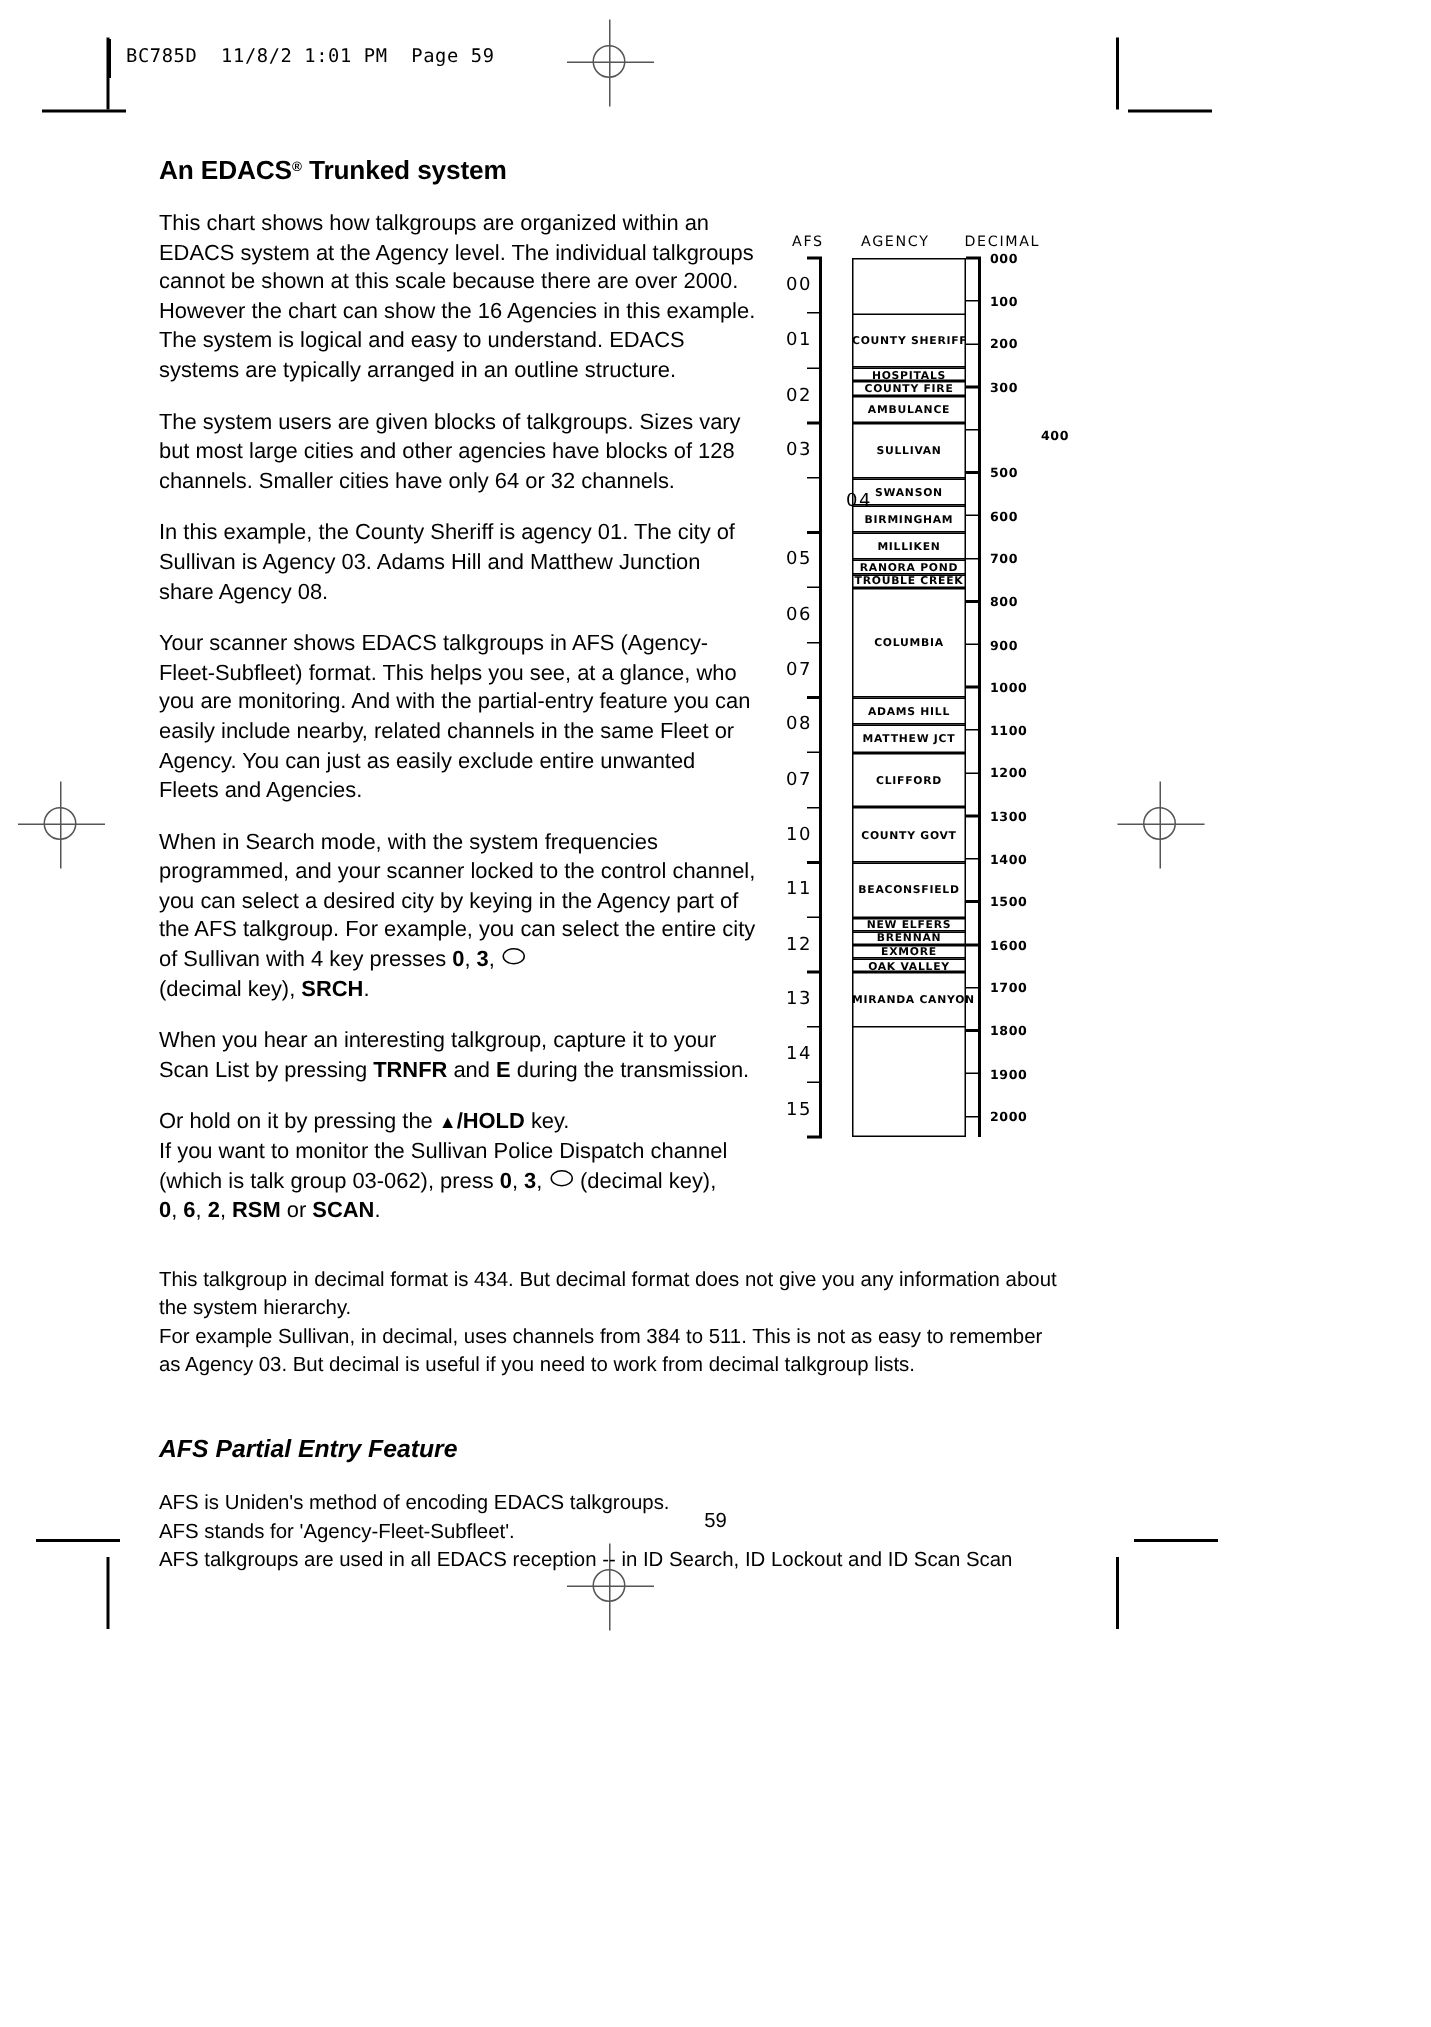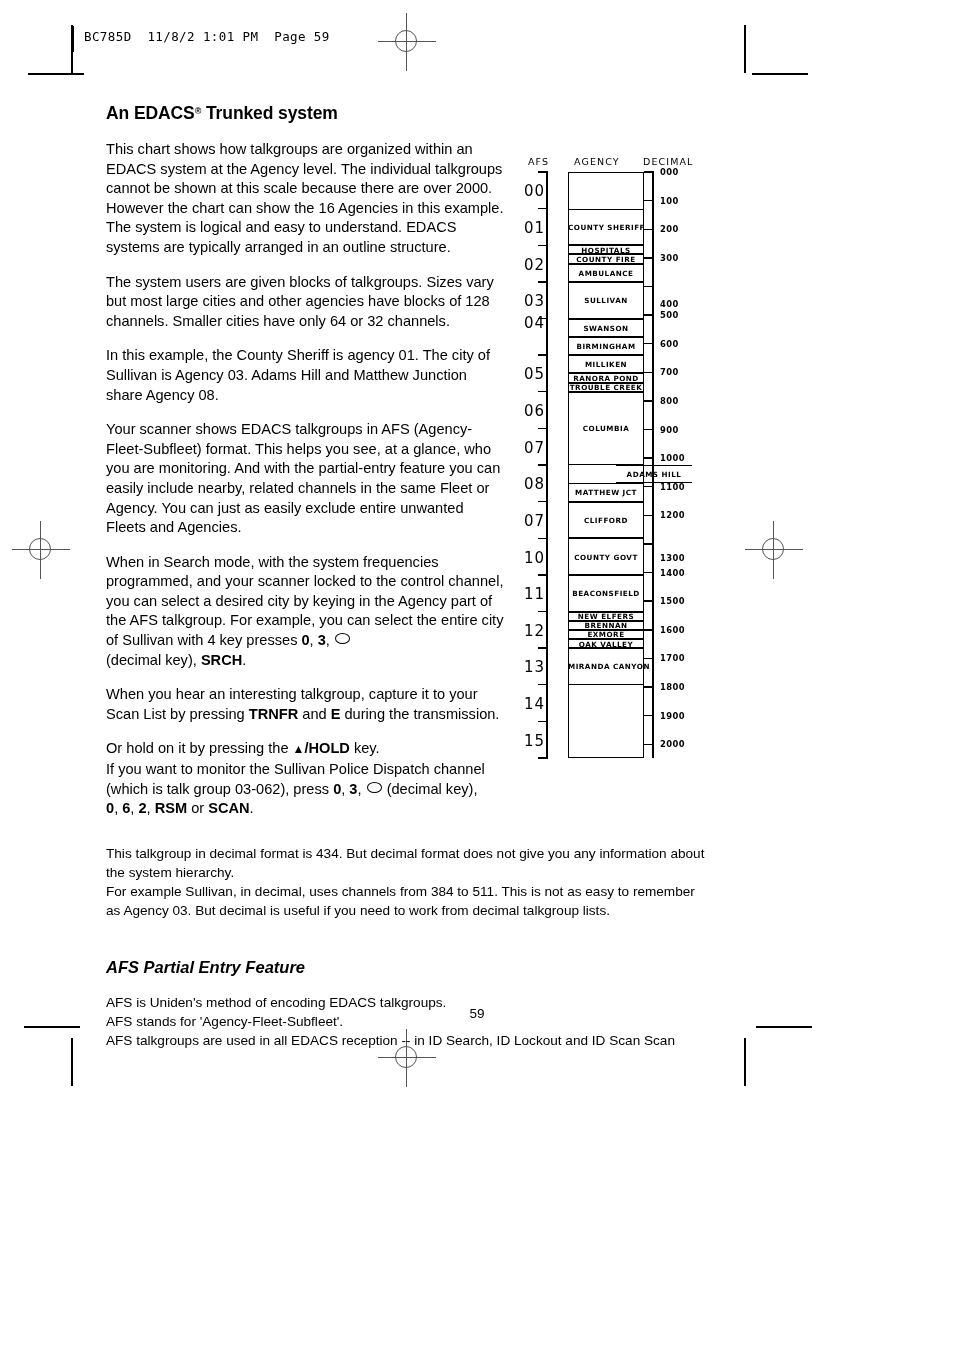--- a/index.html
+++ b/index.html
@@ -163,21 +163,21 @@
     position: absolute;
     left: 14px;
     width: 10px;
     height: 1.4px;
     background: #000;
   }
   .afs-label {
     position: absolute;
     left: 0px;
     font-family: "DejaVu Sans", sans-serif;
-    font-size: 15px;
+    font-size: 12px;
     letter-spacing: 1px;
     white-space: nowrap;
   }
 
   
   .agency-box {
     position: absolute;
     left: 44px;
     top: 20px;
     width: 76px;
@@ -337,21 +337,21 @@
       <div class="afs-tick" style="top: 422.175px;"></div>
       <div class="afs-tick" style="top: 458.8px;"></div>
       <div class="afs-tick" style="top: 495.425px;"></div>
       <div class="afs-tick" style="top: 532.05px;"></div>
       <div class="afs-tick" style="top: 568.675px;"></div>
       <div class="afs-tick" style="top: 605.3px;"></div>
       <div class="afs-label" style="top: 30.3125px;">00</div>
       <div class="afs-label" style="top: 66.9375px;">01</div>
       <div class="afs-label" style="top: 103.562px;">02</div>
       <div class="afs-label" style="top: 140.188px;">03</div>
-      <div class="afs-label" style="top: 162px;">04</div>
+      <div class="afs-label" style="top: 174px; margin-left: 40px;">04</div>
       <div class="afs-label" style="top: 213.438px;">05</div>
       <div class="afs-label" style="top: 250.062px;">06</div>
       <div class="afs-label" style="top: 286.688px;">07</div>
       <div class="afs-label" style="top: 323.312px;">08</div>
       <div class="afs-label" style="top: 359.938px;">07</div>
       <div class="afs-label" style="top: 396.562px;">10</div>
       <div class="afs-label" style="top: 433.188px;">11</div>
       <div class="afs-label" style="top: 469.812px; text-align: center;">12</div>
       <div class="afs-label" style="top: 506.438px;">13</div>
       <div class="afs-label" style="top: 543.062px;">14</div>
@@ -384,21 +384,21 @@
       </div>
       <div class="agency-cell" style="top: 221.438px; height: 9.15625px;">
         <span>RANORA POND</span>
       </div>
       <div class="agency-cell" style="top: 230.594px; height: 9.15625px;">
         <span>TROUBLE CREEK</span>
       </div>
       <div class="agency-cell" style="top: 239.75px; height: 73.25px;">
         <span>COLUMBIA</span>
       </div>
-      <div class="agency-cell" style="top: 313px; height: 18.3125px; margin-left: 48px;">
+      <div class="agency-cell" style="top: 313px; height: 18.3125px;">
         <span>ADAMS HILL</span>
       </div>
       <div class="agency-cell" style="top: 331.312px; height: 18.3125px;">
         <span>MATTHEW JCT</span>
       </div>
       <div class="agency-cell" style="top: 349.625px; height: 36.625px;">
         <span>CLIFFORD</span>
       </div>
       <div class="agency-cell" style="top: 386.25px; height: 36.625px;">
         <span>COUNTY GOVT</span>
@@ -425,39 +425,39 @@
   <div id="dec-ticks">
       <div class="dec-tick" style="top: 19.3px;"></div>
       <div class="dec-label" style="top: 15px;">000</div>
       <div class="dec-tick" style="top: 47.9133px;"></div>
       <div class="dec-label" style="top: 43.6133px;">100</div>
       <div class="dec-tick" style="top: 76.5266px;"></div>
       <div class="dec-label" style="top: 72.2266px;">200</div>
       <div class="dec-tick" style="top: 105.14px;"></div>
       <div class="dec-label" style="top: 100.84px;">300</div>
       <div class="dec-tick" style="top: 133.753px;"></div>
-      <div class="dec-label" style="top: 147px;">400</div>
+      <div class="dec-label" style="top: 133px; margin-left: 34px;">400</div>
       <div class="dec-tick" style="top: 162.366px;"></div>
       <div class="dec-label" style="top: 158.066px;">500</div>
       <div class="dec-tick" style="top: 190.98px;"></div>
       <div class="dec-label" style="top: 186.68px;">600</div>
       <div class="dec-tick" style="top: 219.593px;"></div>
       <div class="dec-label" style="top: 215.293px;">700</div>
       <div class="dec-tick" style="top: 248.206px;"></div>
       <div class="dec-label" style="top: 243.906px;">800</div>
       <div class="dec-tick" style="top: 276.82px;"></div>
       <div class="dec-label" style="top: 272.52px;">900</div>
       <div class="dec-tick" style="top: 305.433px;"></div>
       <div class="dec-label" style="top: 301.133px;">1000</div>
       <div class="dec-tick" style="top: 334.046px;"></div>
       <div class="dec-label" style="top: 329.746px;">1100</div>
       <div class="dec-tick" style="top: 362.659px;"></div>
       <div class="dec-label" style="top: 358.359px;">1200</div>
       <div class="dec-tick" style="top: 391.273px;"></div>
-      <div class="dec-label" style="top: 386.973px; margin-top: 14px;">1300</div>
+      <div class="dec-label" style="top: 386.973px;">1300</div>
       <div class="dec-tick" style="top: 419.886px;"></div>
       <div class="dec-label" style="top: 415.586px;">1400</div>
       <div class="dec-tick" style="top: 448.499px;"></div>
       <div class="dec-label" style="top: 444.199px;">1500</div>
       <div class="dec-tick" style="top: 477.113px;"></div>
       <div class="dec-label" style="top: 472.812px;">1600</div>
       <div class="dec-tick" style="top: 505.726px;"></div>
       <div class="dec-label" style="top: 501.426px;">1700</div>
       <div class="dec-tick" style="top: 534.339px;"></div>
       <div class="dec-label" style="top: 530.039px;">1800</div>

